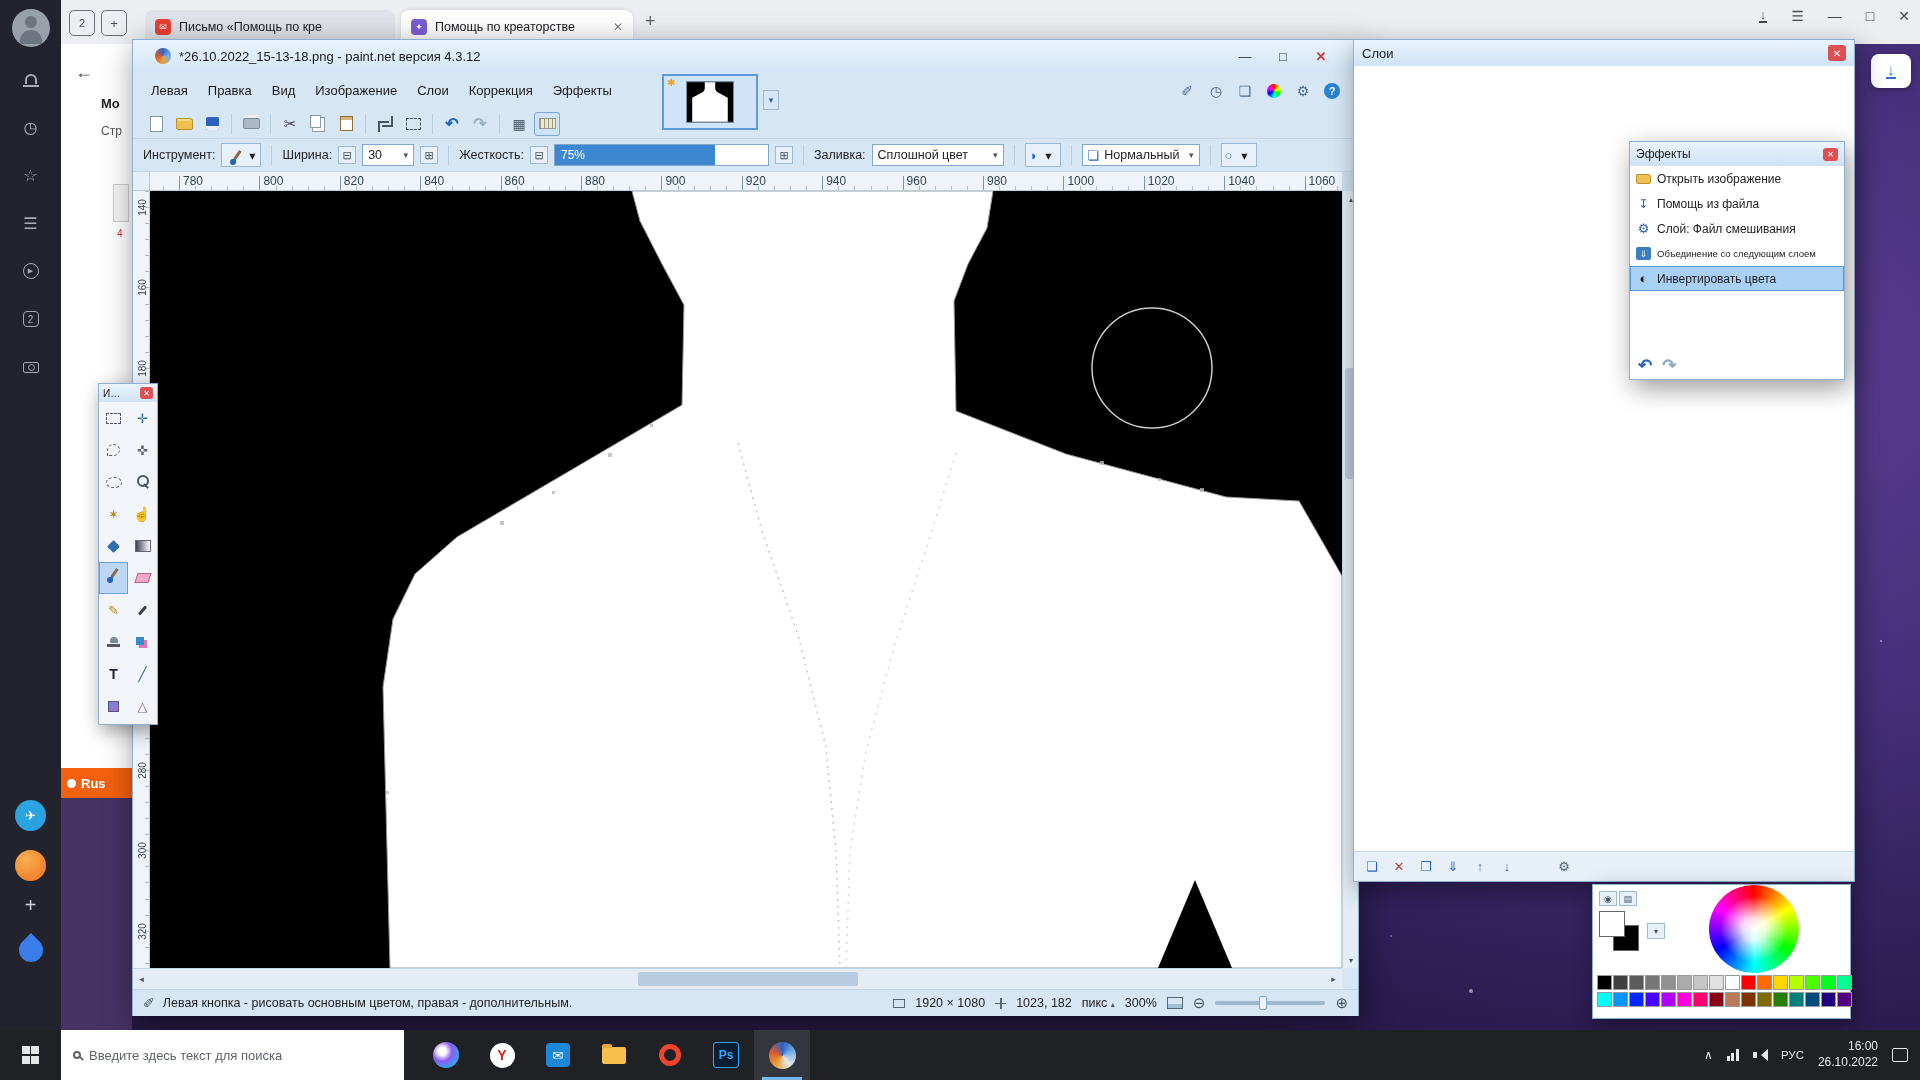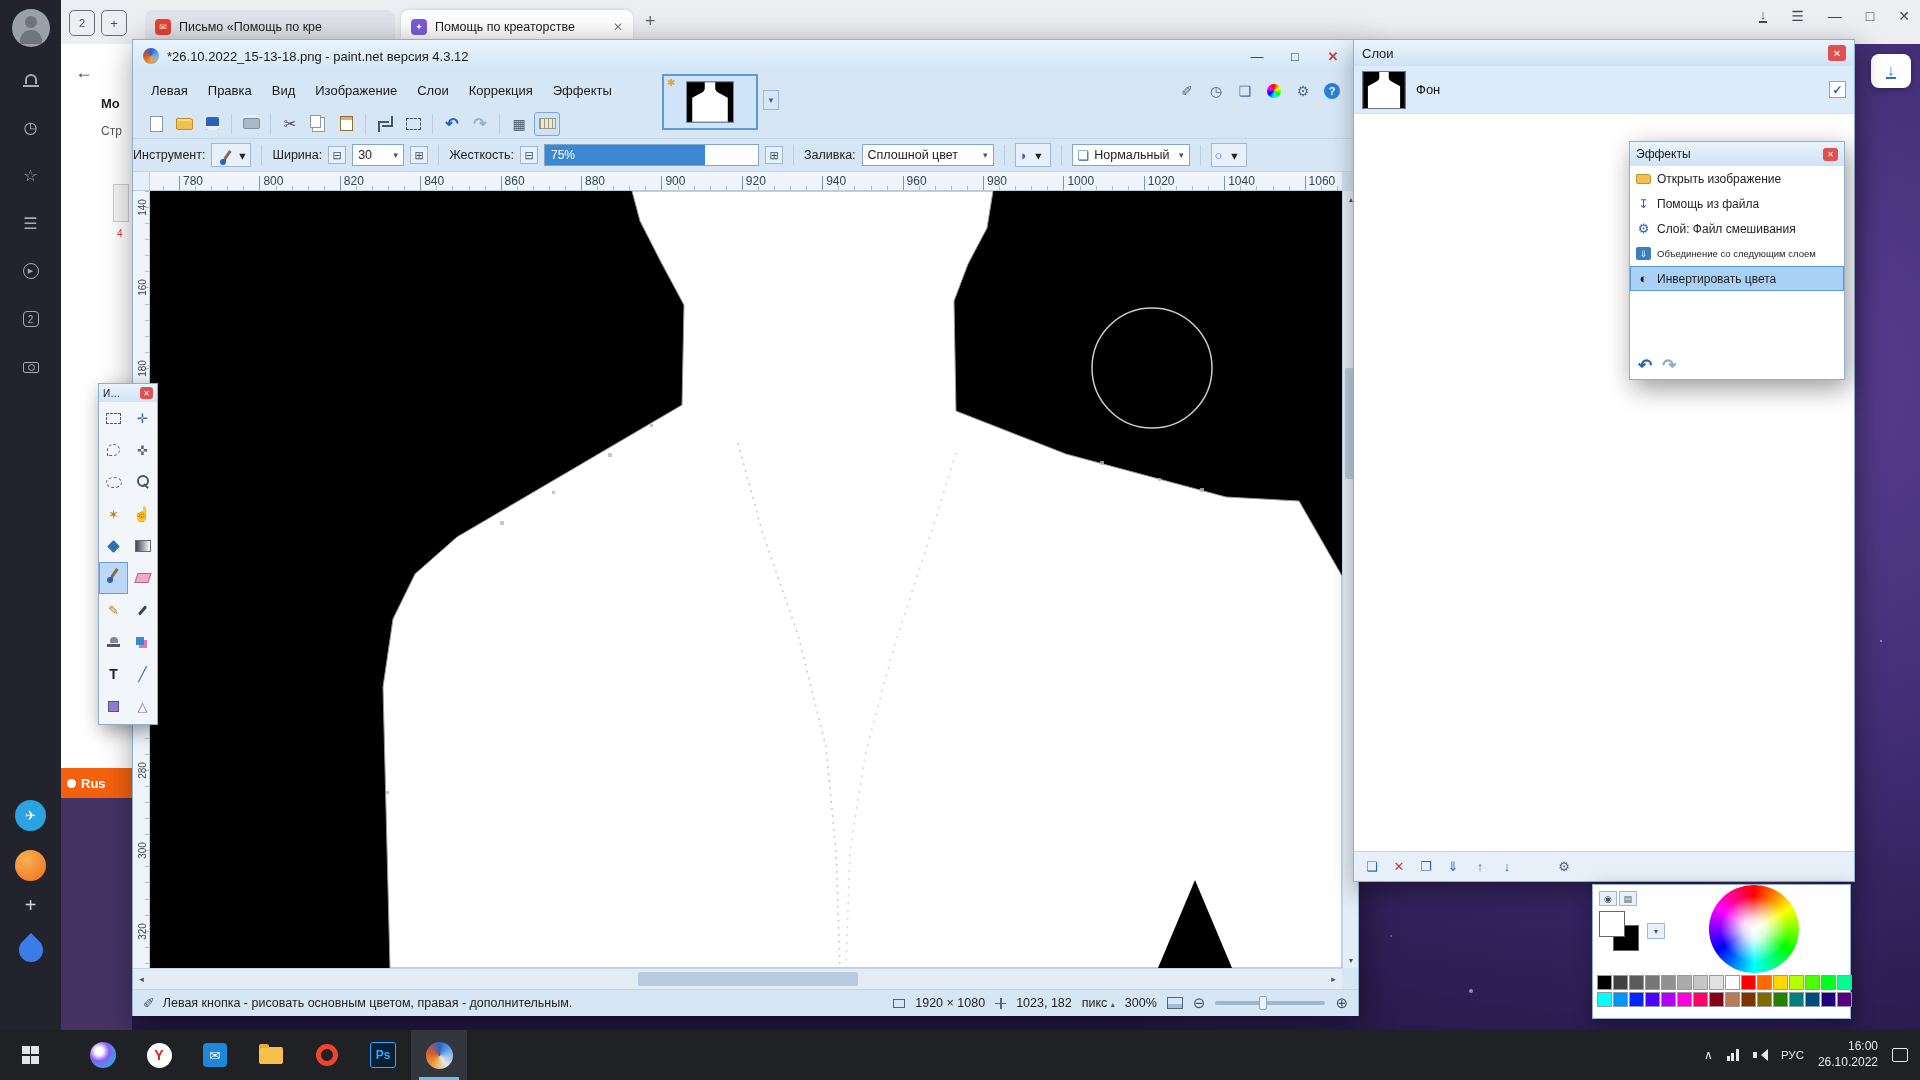--- a/index.html
+++ b/index.html
@@ -68,21 +68,21 @@
   .dlbtn{position:absolute;left:1871px;top:54px;width:40px;height:34px;background:#fff;border-radius:8px;
     box-shadow:0 2px 6px rgba(0,0,0,.3);display:flex;align-items:center;justify-content:center;z-index:3;
     color:#2a6fd4;font-size:15px}
   .dlbtn span{border-bottom:2px solid #2a6fd4;line-height:14px;padding:0 1px}
 
   
   .pdn{position:absolute;left:132px;top:39px;width:1227px;height:977px;background:#cfe0f1;
     border:1px solid #8fb0d0;box-shadow:4px 8px 30px rgba(0,0,0,.45);z-index:4}
   .pdn-logo{width:16px;height:16px;border-radius:50%;background:conic-gradient(#2a62c8,#7ab0e8,#e8a23c,#d85a2a,#2a62c8);flex:none}
   .pdn-title{position:absolute;left:0;top:0;width:1225px;height:32px;display:flex;align-items:center;gap:8px;
-    padding:0 10px;background:linear-gradient(#eaf4fd,#d2e5f6);font-size:13px;color:#1a1a1a}
+    padding:0 22px;background:linear-gradient(#eaf4fd,#d2e5f6);font-size:13px;color:#1a1a1a}
   .pdn-title .t{flex:1;white-space:nowrap;overflow:hidden}
   .wbtn{width:30px;text-align:center;font-size:13px;color:#333}
   .wbtn.close{color:#c43c3c;font-weight:bold}
   .pdn-menubar{position:absolute;left:0;top:32px;width:1225px;height:37px;display:flex;align-items:center;
     padding-left:8px;background:#d7e6f5;font-size:13px;color:#1a1a1a}
   .mitem{padding:4px 10px;border-radius:3px}
   .menu-right{margin-left:auto;display:flex;align-items:center;gap:5px;padding-right:14px}
   .mr{width:24px;height:22px;display:flex;align-items:center;justify-content:center;font-size:14px;color:#4a6a8a}
   .mr-colors{width:14px;height:14px;border-radius:50%;background:conic-gradient(#f00,#ff0,#0f0,#0ff,#00f,#f0f,#f00)}
   .mr-help{width:16px;height:16px;border-radius:50%;background:#2a82d8;color:#fff;font-size:11px;font-weight:bold;display:flex;align-items:center;justify-content:center}
@@ -99,21 +99,21 @@
   .tb-paste::before{content:"";width:11px;height:13px;border:1px solid #907038;background:linear-gradient(#d8b078 0 3px,#fff 3px)}
   .tb-crop::before{content:"";width:9px;height:9px;border-left:2px solid #456;border-top:2px solid #456;margin-right:-7px;margin-top:5px}
   .tb-crop::after{content:"";width:9px;height:9px;border-right:2px solid #456;border-bottom:2px solid #456;margin-top:-5px}
   .tb-desel::before{content:"";width:13px;height:10px;border:1px dashed #456}
   .tb-undo{color:#1a66c8;font-size:16px;font-weight:bold}
   .tb-redo{color:#9ab0c4;font-size:16px;font-weight:bold}
   .tb-grid{font-size:14px;color:#456}
   .tb-ruler{background:#cfe3f7;border-color:#7aa7d8}
   .tb-ruler::before{content:"";width:15px;height:9px;border:1px solid #998;background:#efe9c8 repeating-linear-gradient(90deg,#998 0 1px,transparent 1px 4px)}
   .pdn-options{position:absolute;left:0;top:99px;width:1225px;height:33px;display:flex;align-items:center;gap:6px;
-    background:#d7e6f5;font-size:12.5px;color:#222;border-bottom:1px solid #c2d6ea}
+    padding-left:10px;background:#d7e6f5;font-size:12.5px;color:#222;border-bottom:1px solid #c2d6ea}
   .combo{height:22px;background:#fff;border:1px solid #7fa8cc;display:flex;align-items:center;gap:5px;padding:0 5px;font-size:12.5px}
   .combo .dd{color:#456;font-size:9px}
   .spin{width:18px;height:18px;display:flex;align-items:center;justify-content:center;border:1px solid #9bb8d4;background:#e8f1fa;color:#456;font-size:11px}
   .hardness{position:relative;width:215px;height:22px;border:1px solid #7fa8cc;background:#fff;overflow:hidden}
   .hardness .fill{position:absolute;left:0;top:0;height:100%;width:75%;background:#3c87d0}
   .hardness .val{position:absolute;left:6px;top:3px;color:#fff;font-size:12px}
   .opt-ic{font-size:13px;color:#2a62b8}
   .toolbtn{width:40px;height:24px;border:1px solid #9bb8d4;background:#e8f1fa;display:flex;align-items:center;justify-content:center;gap:4px}
   
   .thumbbox{position:absolute;left:529px;top:34px;width:96px;height:56px;background:#cfe4f8;border:2px solid #5d9bd8;z-index:9;display:flex;align-items:center;justify-content:center}
@@ -525,28 +525,20 @@
         <span class="zoomg">⊕</span>
       </span>
     </div>
   </div>
 
   <div class="layers">
     <div class="fl-title">
       <span>Слои</span>
       <span class="xbtn">✕</span>
     </div>
-    <div class="layer-row">
-      <svg viewBox="0 0 44 38">
-        <rect width="44" height="38" fill="#000"></rect>
-        <path fill="#fff" d="M17 0h10v6c0 2 2 4 5 5l7 4v23H5V15l7-4c3-1 5-3 5-5z"></path>
-      </svg>
-      <span class="layer-name">Фон</span>
-      <span class="chk">✓</span>
-    </div>
     <div class="layers-bottom">
       <span class="lb">❏</span>
       <span class="lb red">✕</span>
       <span class="lb">❐</span>
       <span class="lb">⇓</span>
       <span class="lb">↑</span>
       <span class="lb">↓</span>
       <span class="lb wr">⚙</span>
     </div>
   </div>
@@ -658,20 +650,24 @@
 
   <div class="taskbar">
     <div class="startbtn">
       <span class="winlogo">
           <i></i>
           <i></i>
           <i></i>
           <i></i>
         </span>
     </div>
+    <div class="searchbox">
+      <span class="mag"></span>
+      <input class="search-input" readonly="" placeholder="Введите здесь текст для поиска" style="">
+    </div>
     <div class="tkic" style="margin-left:14px">
         <span class="ic-alisa"></span>
       </div>
     <div class="tkic">
         <span class="ic-ya">Y</span>
       </div>
     <div class="tkic">
         <span class="ic-mail">✉</span>
       </div>
     <div class="tkic">

